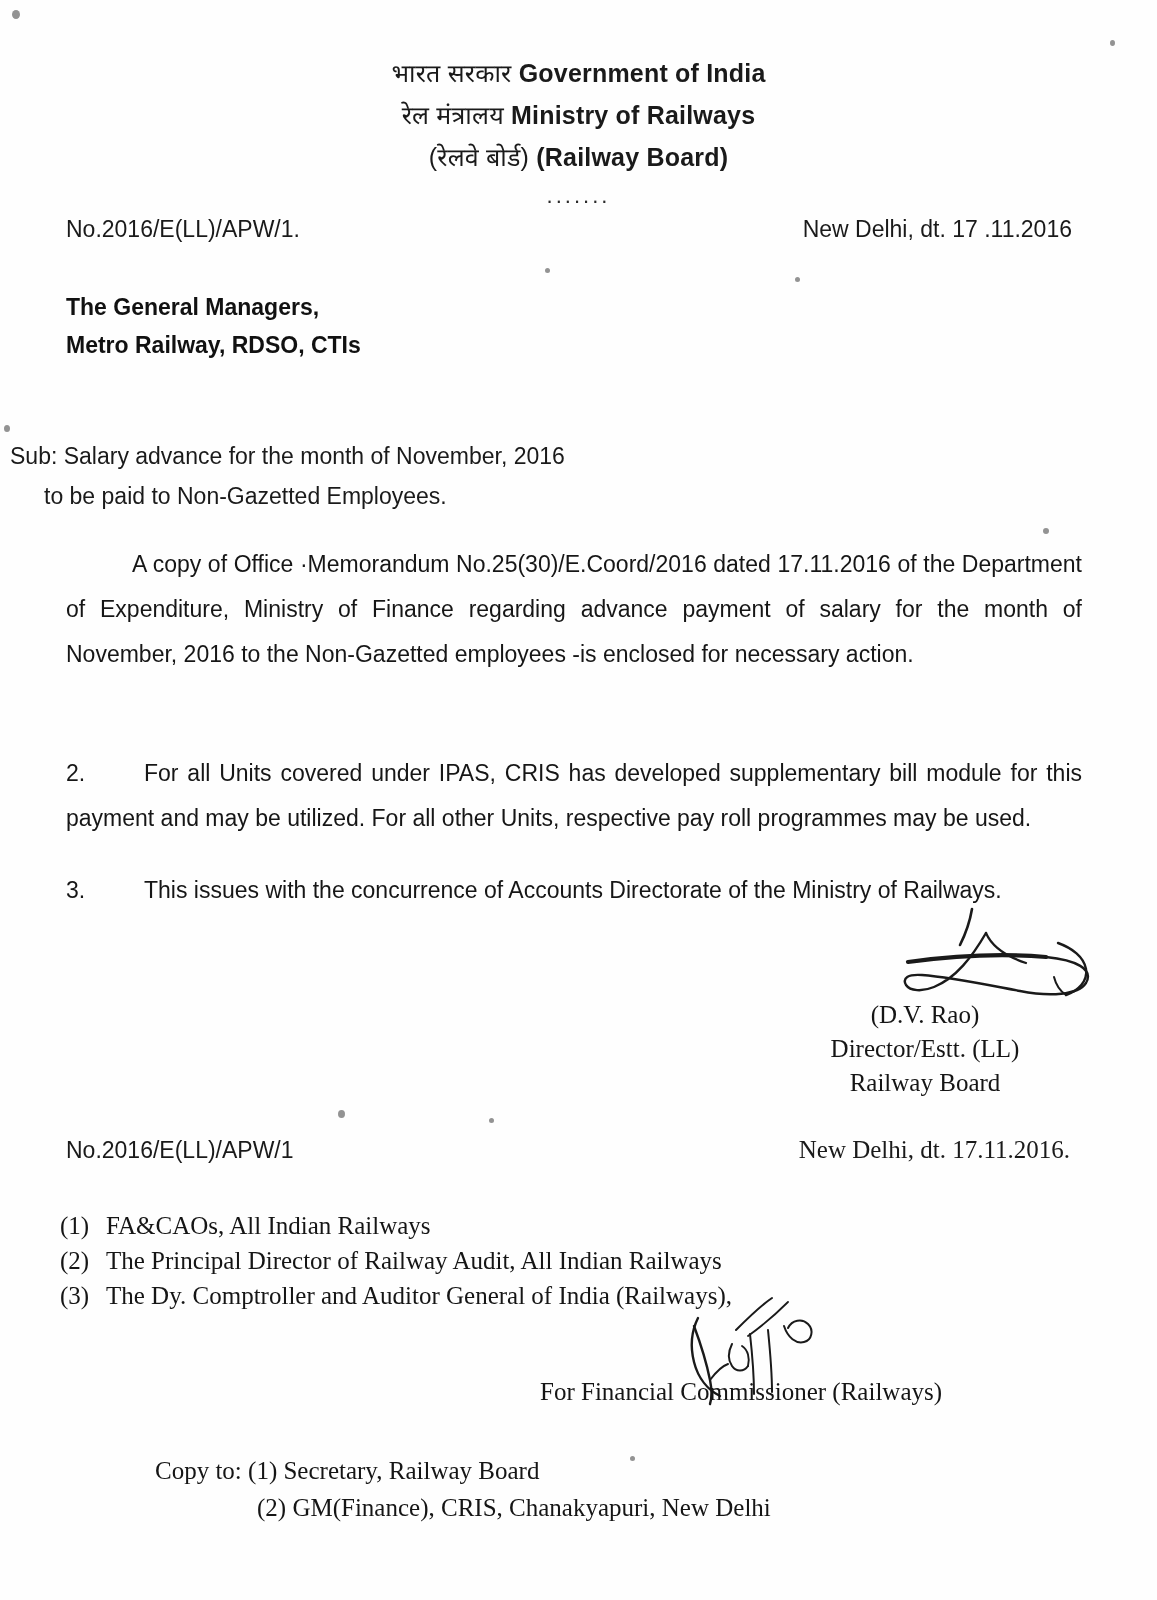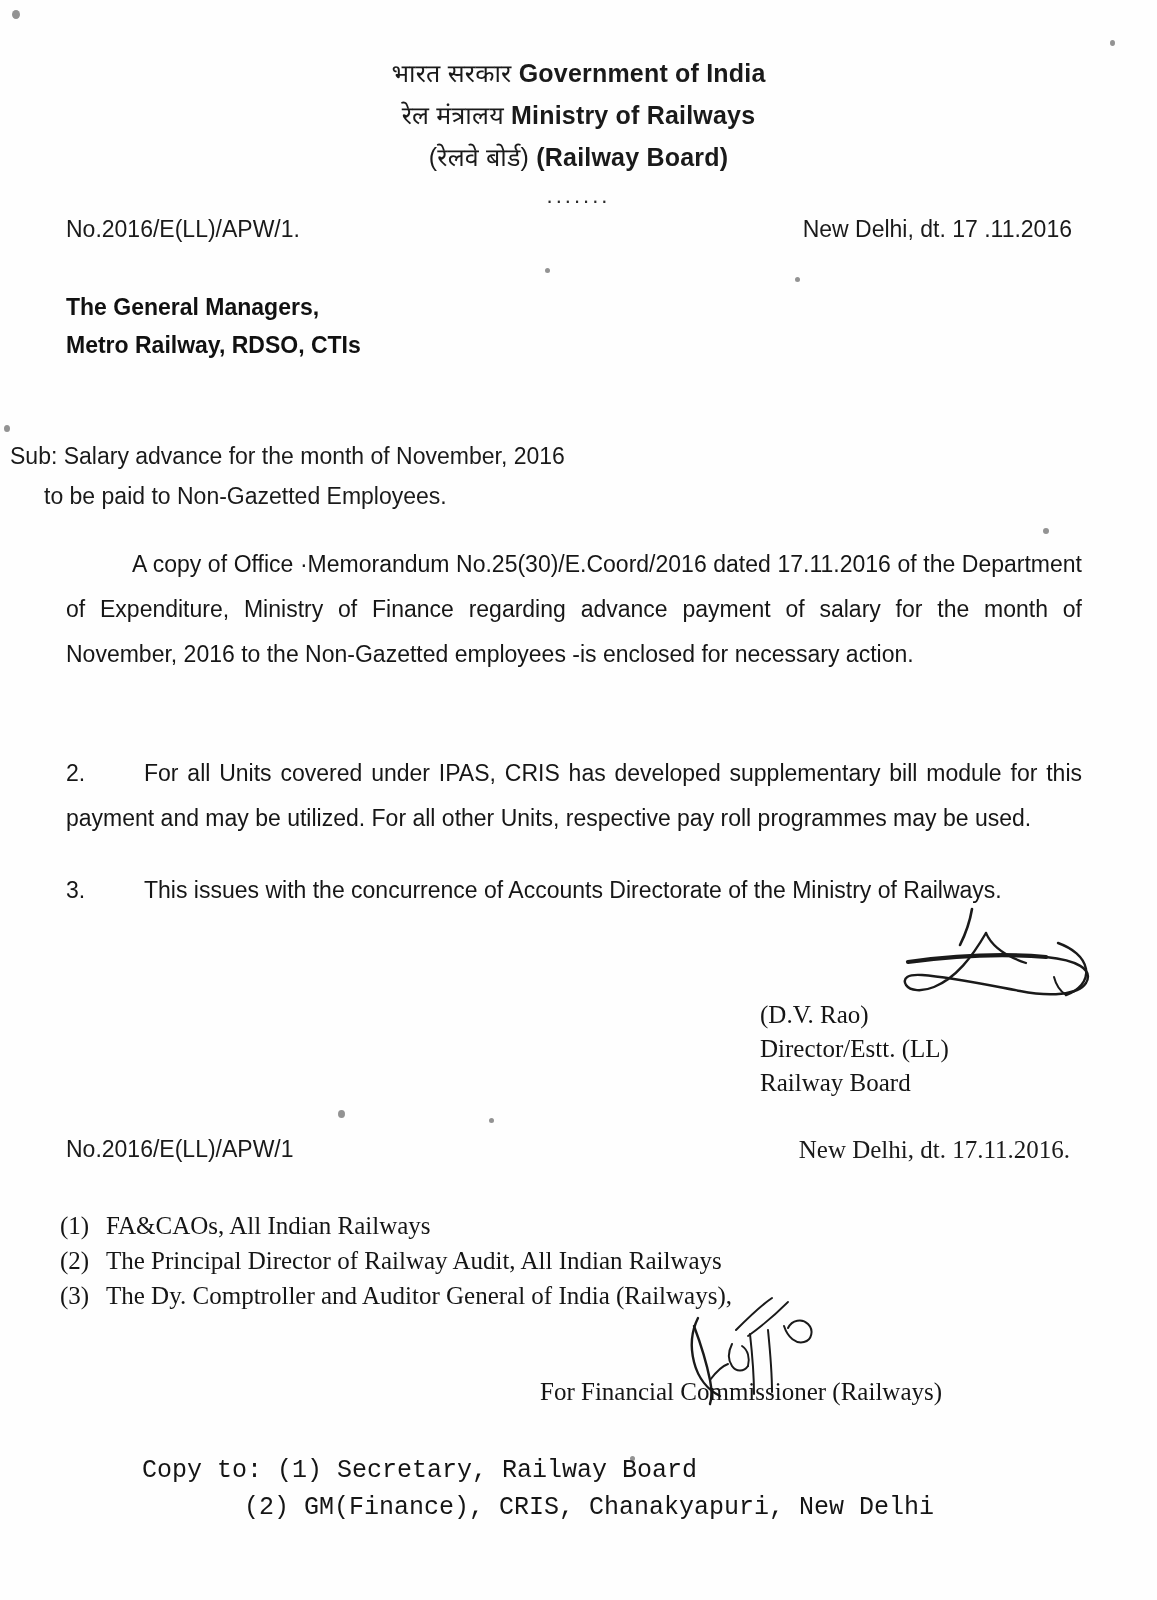--- a/index.html
+++ b/index.html
@@ -100,21 +100,21 @@
     display: inline-block;
     width: 78px;
   }
 
   
   #sigblock1 {
     position: absolute;
     top: 998px;
     left: 760px;
     width: 330px;
-    text-align: left;
+    text-align: center;
     font-family: "Liberation Serif", serif;
     font-size: 25px;
     line-height: 34px;
     color: #151515;
   }
   #signature1 {
     position: absolute;
     top: 905px;
     left: 900px;
     width: 230px;
@@ -122,21 +122,21 @@
   }
 
   
   #refrow2 {
     position: absolute;
     top: 1136px;
     left: 66px;
     width: 1012px;
     display: flex;
     justify-content: space-between;
-    align-items: flex-start;
+    align-items: center;
     font-size: 23px;
     color: #1a1a1a;
   }
   #refrow2 .date {
     font-family: "Liberation Serif", serif;
     font-size: 25px;
     margin-right: 8px;
   }
 
   
@@ -171,22 +171,22 @@
     top: 1296px;
     left: 676px;
     width: 180px;
     height: 110px;
   }
 
   
   #copyto {
     position: absolute;
     top: 1452px;
-    left: 142px;
-    font-family: Liberation Mono, monospace;
+    left: 155px;
+    font-family: Liberation Serif, serif;
     font-size: 25px;
     line-height: 37px;
     color: #151515;
   }
   #copyto .cont { padding-left: 102px; }
 
   
   .speck {
     position: absolute;
     background: #3a3a3a;

